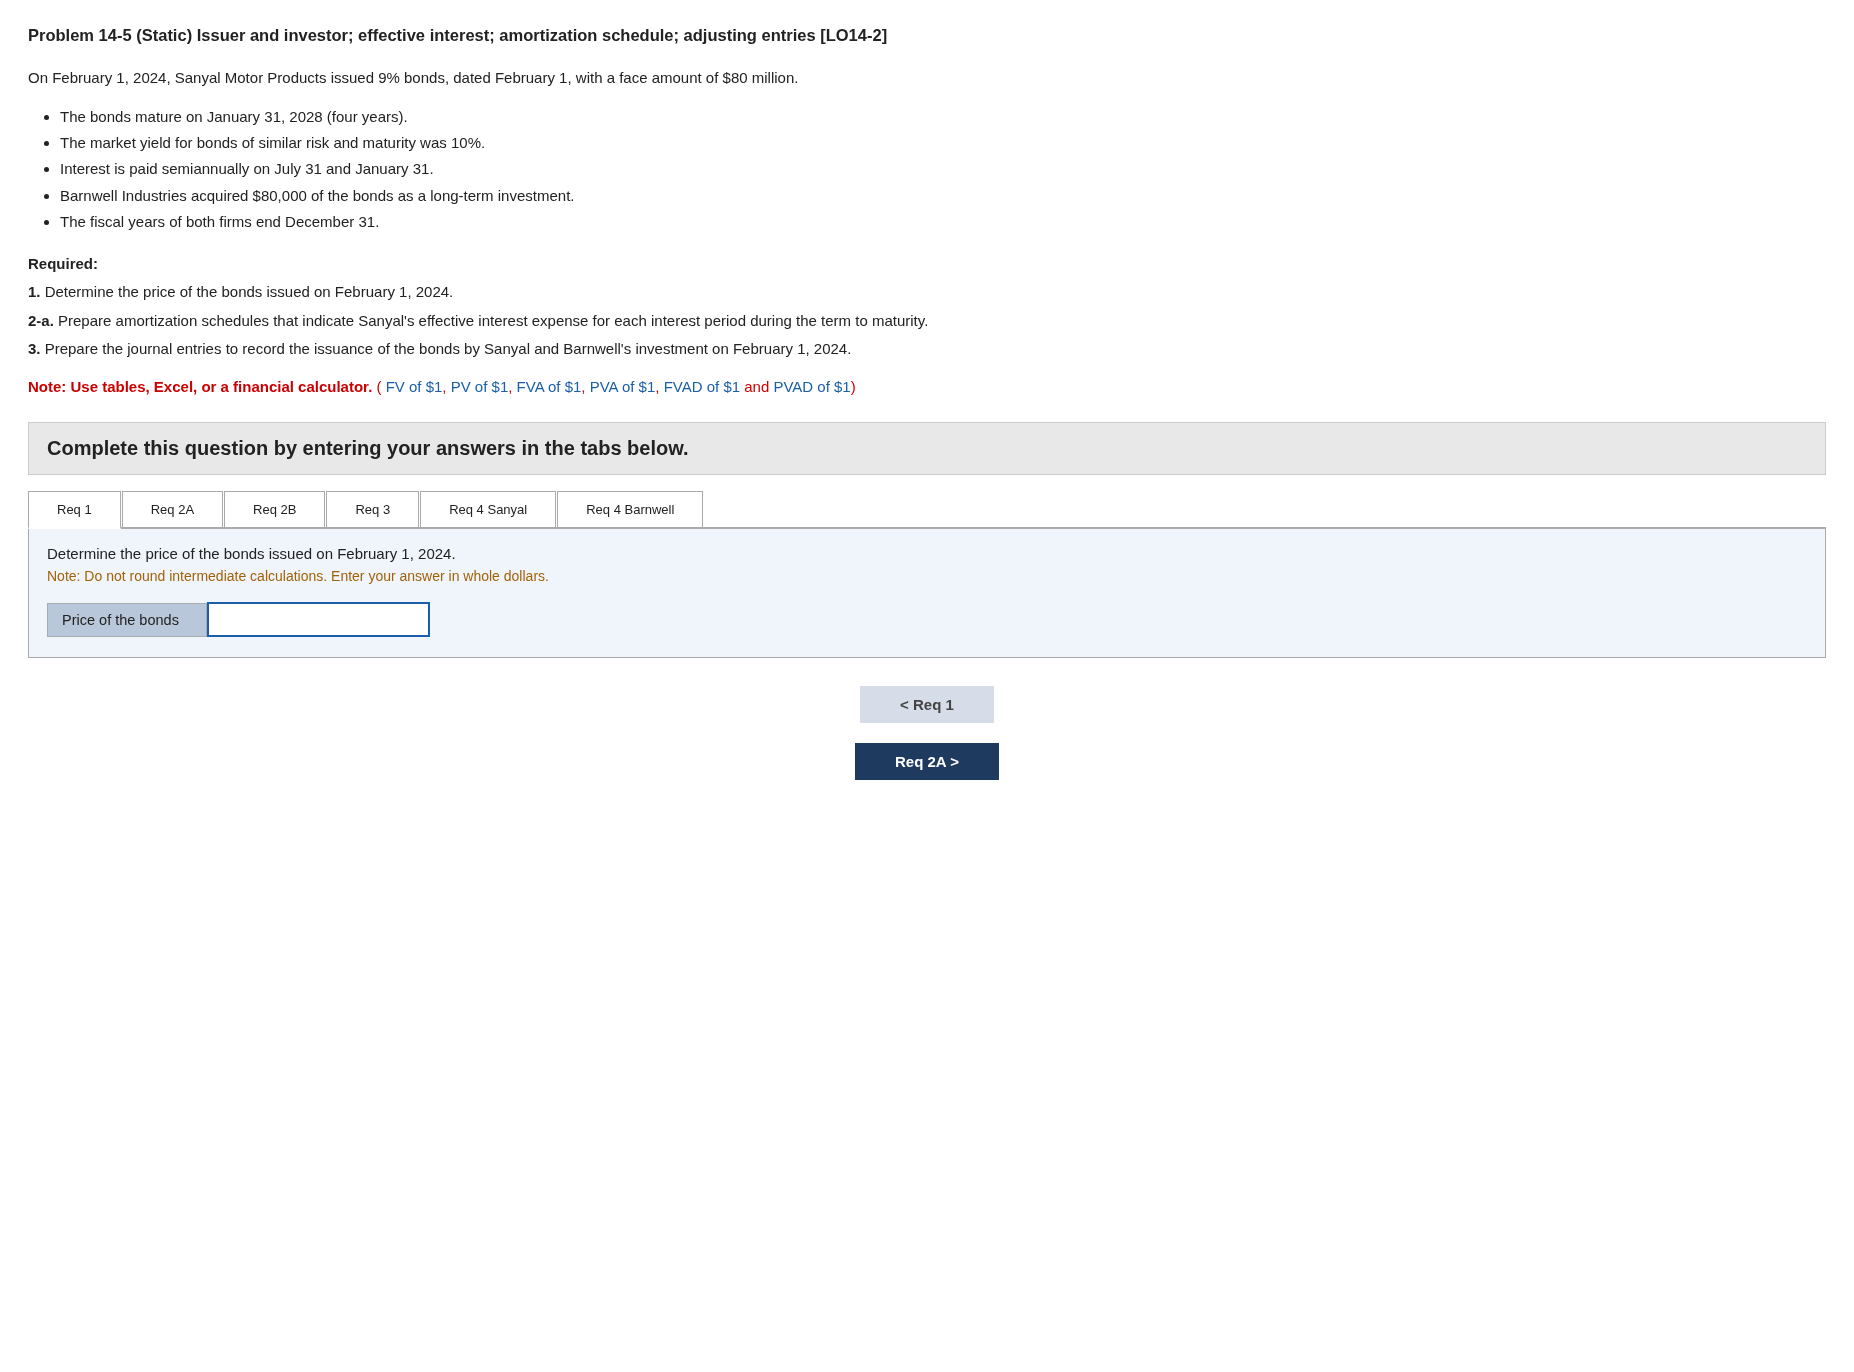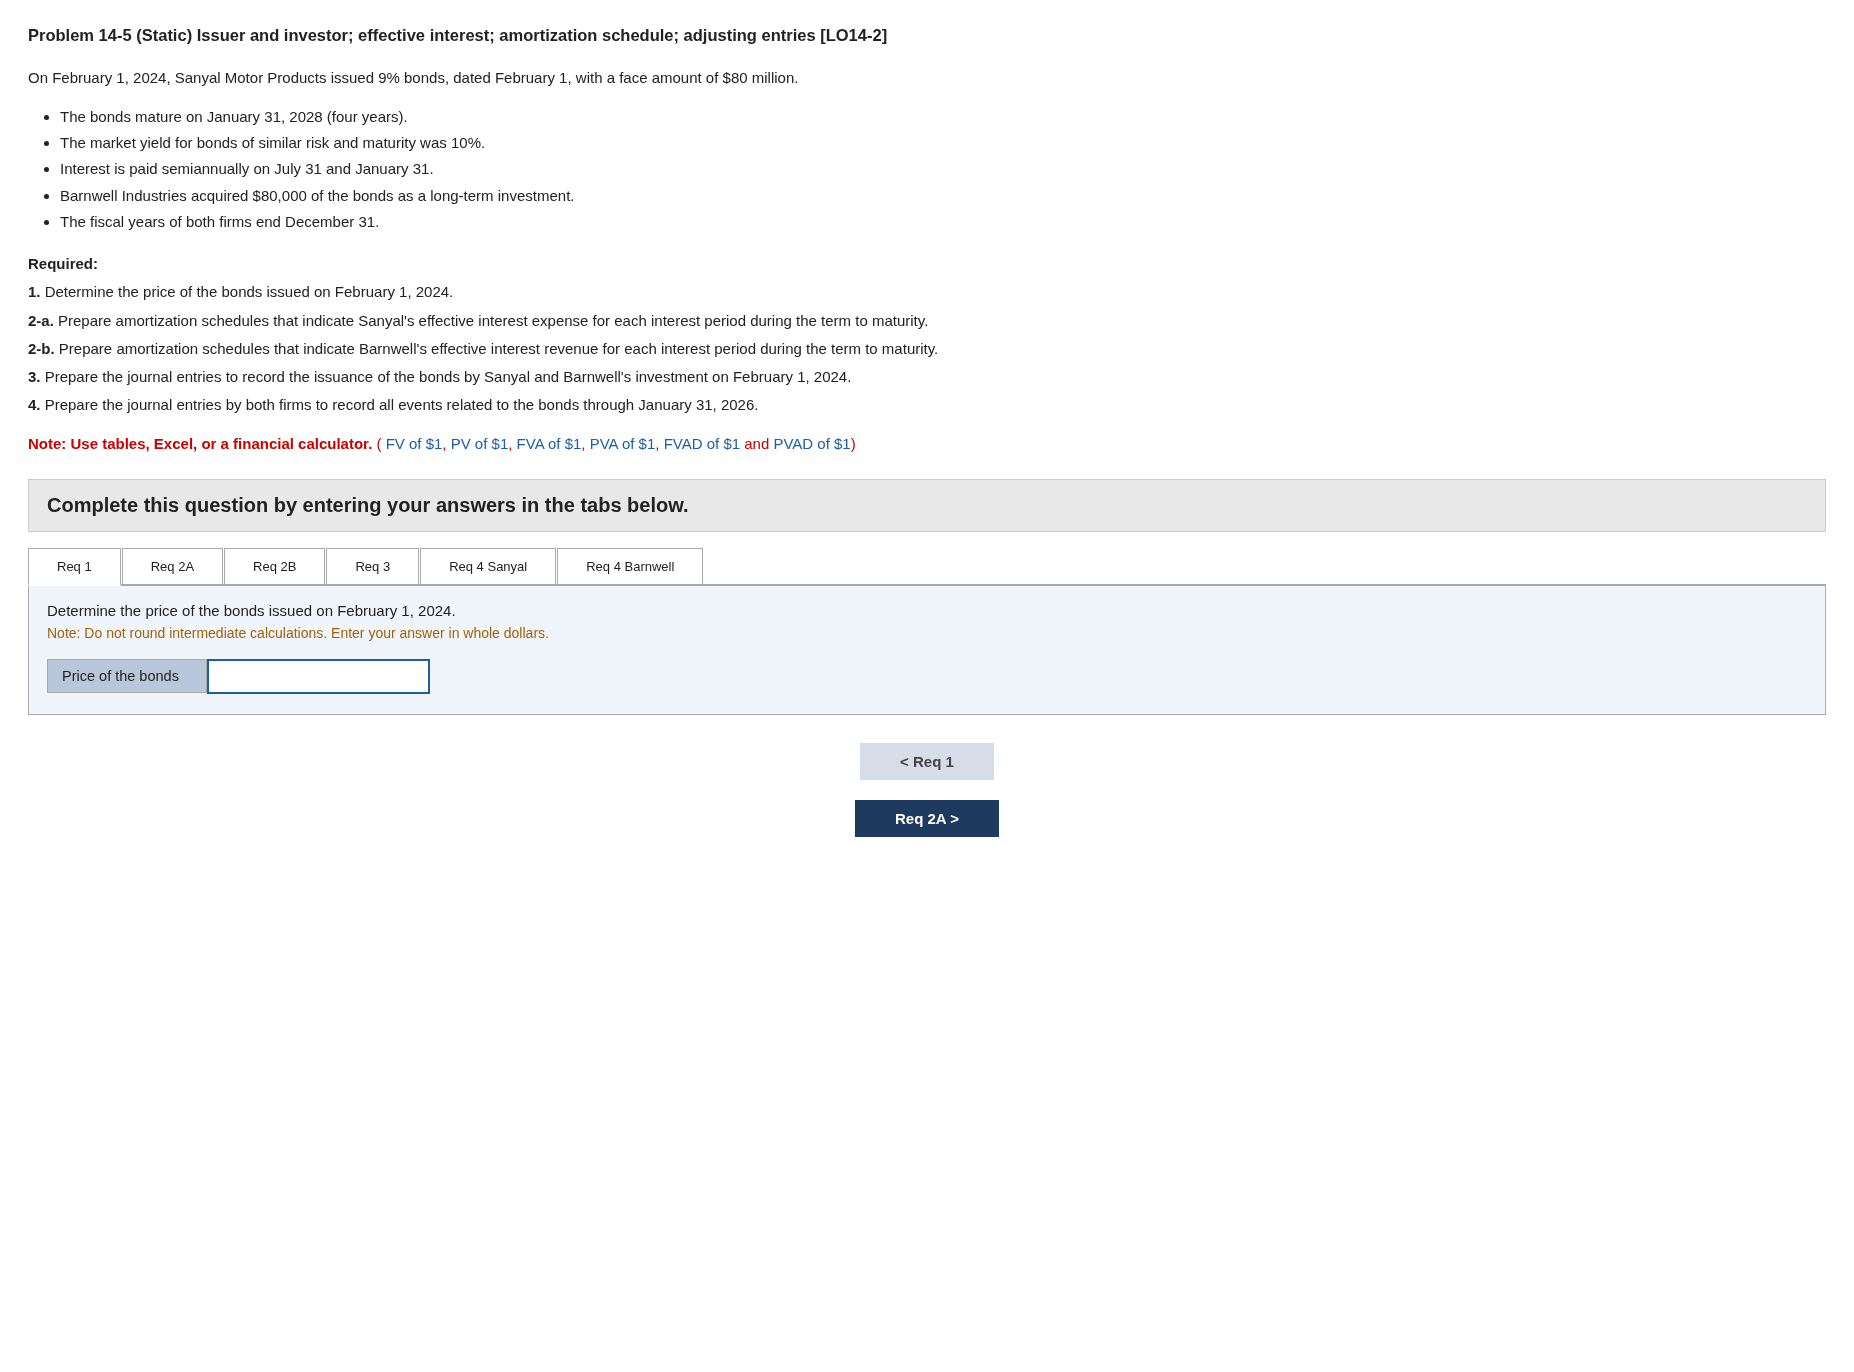--- a/index.html
+++ b/index.html
@@ -188,30 +188,22 @@
   </div>
   <div class="req-line">
     <span class="bold-num">1.</span>
     <span> Determine the price of the bonds issued on February 1, 2024.</span>
   </div>
   <div class="req-line">
     <span class="bold-num">2-a.</span>
     <span> Prepare amortization schedules that indicate Sanyal's effective interest expense for each interest period during the term to maturity.</span>
   </div>
   <div class="req-line">
-    <span class="bold-num">2-b.</span>
-    <span> Prepare amortization schedules that indicate Barnwell's effective interest revenue for each interest period during the term to maturity.</span>
-  </div>
-  <div class="req-line">
     <span class="bold-num">3.</span>
     <span> Prepare the journal entries to record the issuance of the bonds by Sanyal and Barnwell's investment on February 1, 2024.</span>
-  </div>
-  <div class="req-line">
-    <span class="bold-num">4.</span>
-    <span> Prepare the journal entries by both firms to record all events related to the bonds through January 31, 2026.</span>
   </div>
   <div class="note-line">
     <span><strong>Note: Use tables, Excel, or a financial calculator.</strong> (</span>
     <a href="#">FV of $1</a>,
     <a href="#">PV of $1</a>,
     <a href="#">FVA of $1</a>,
     <a href="#">PVA of $1</a>,
     <a href="#">FVAD of $1</a>
     <span> and </span>
     <a href="#">PVAD of $1</a>)

